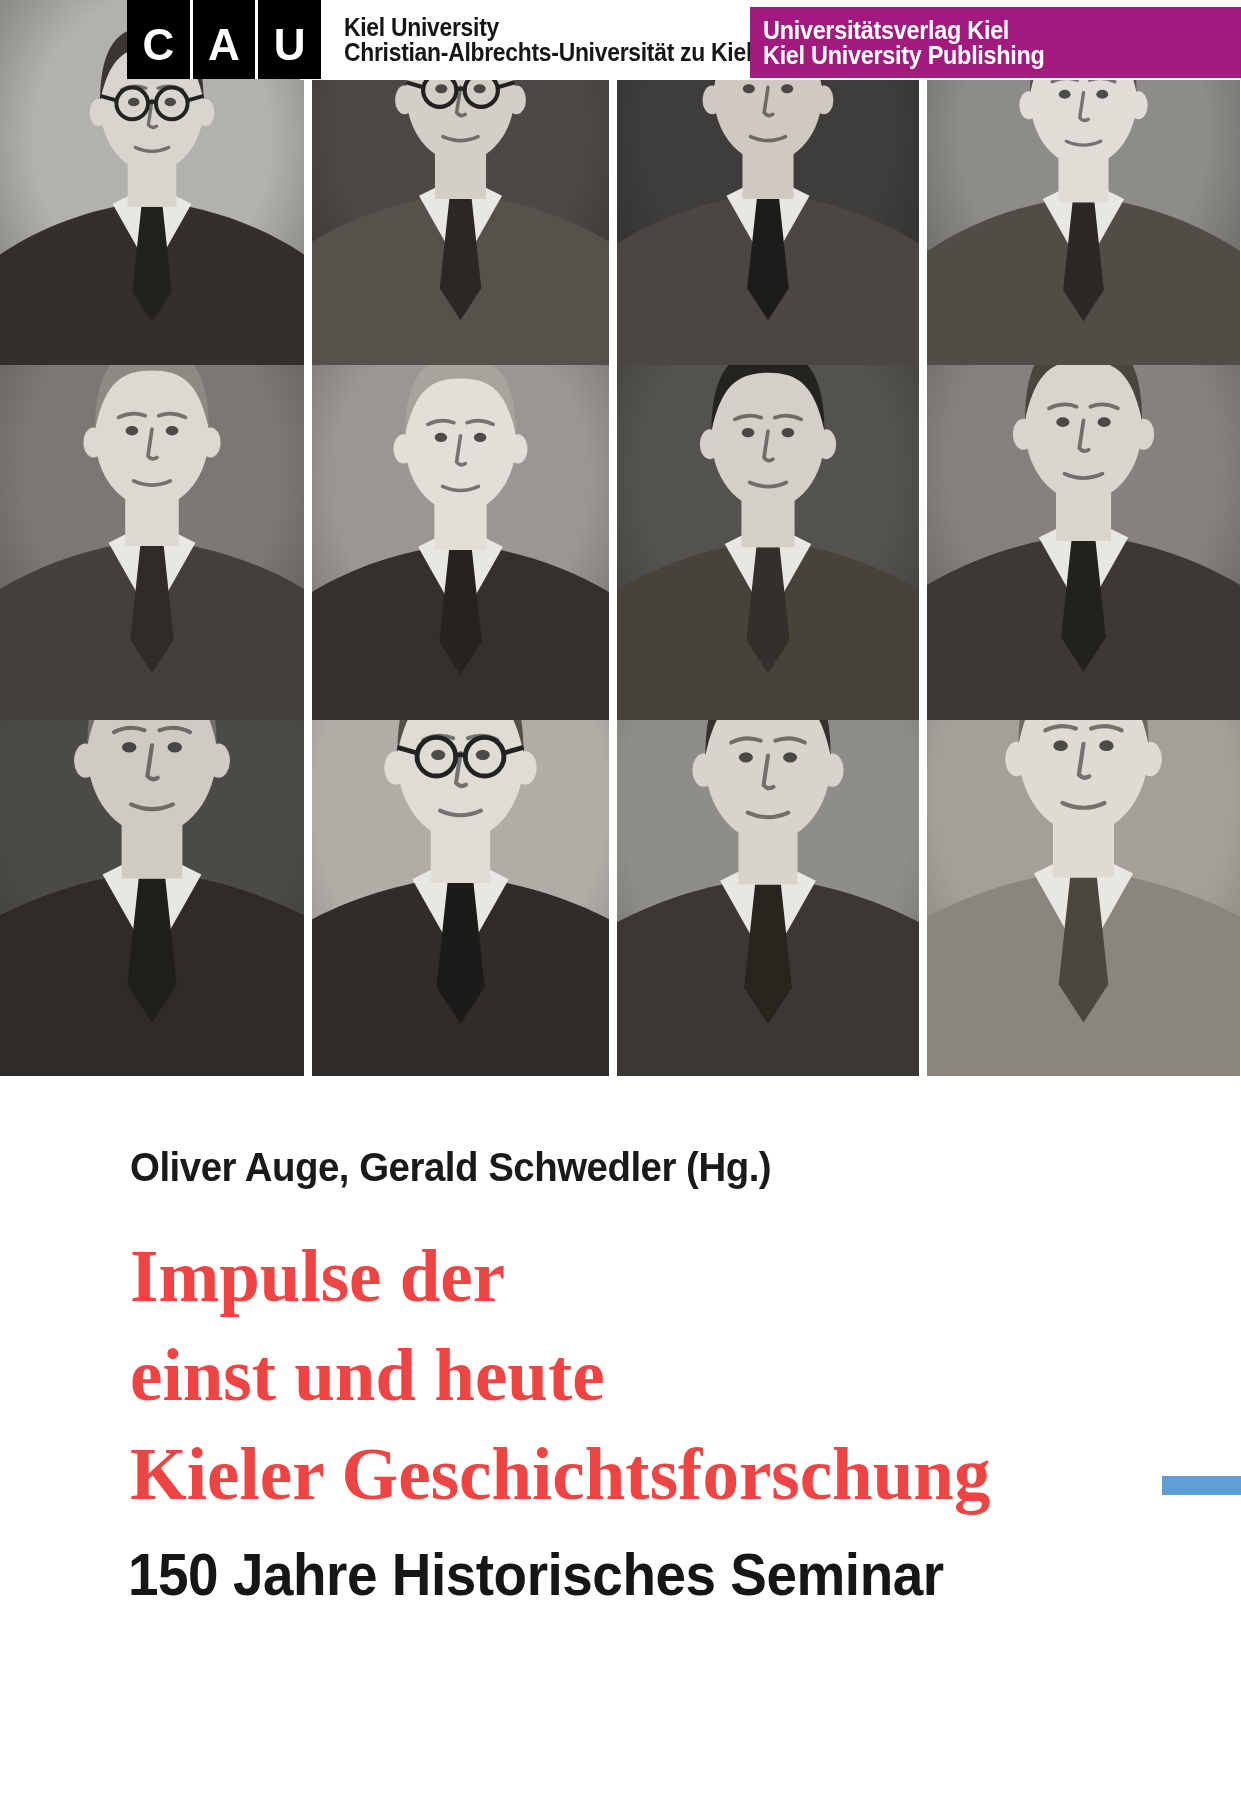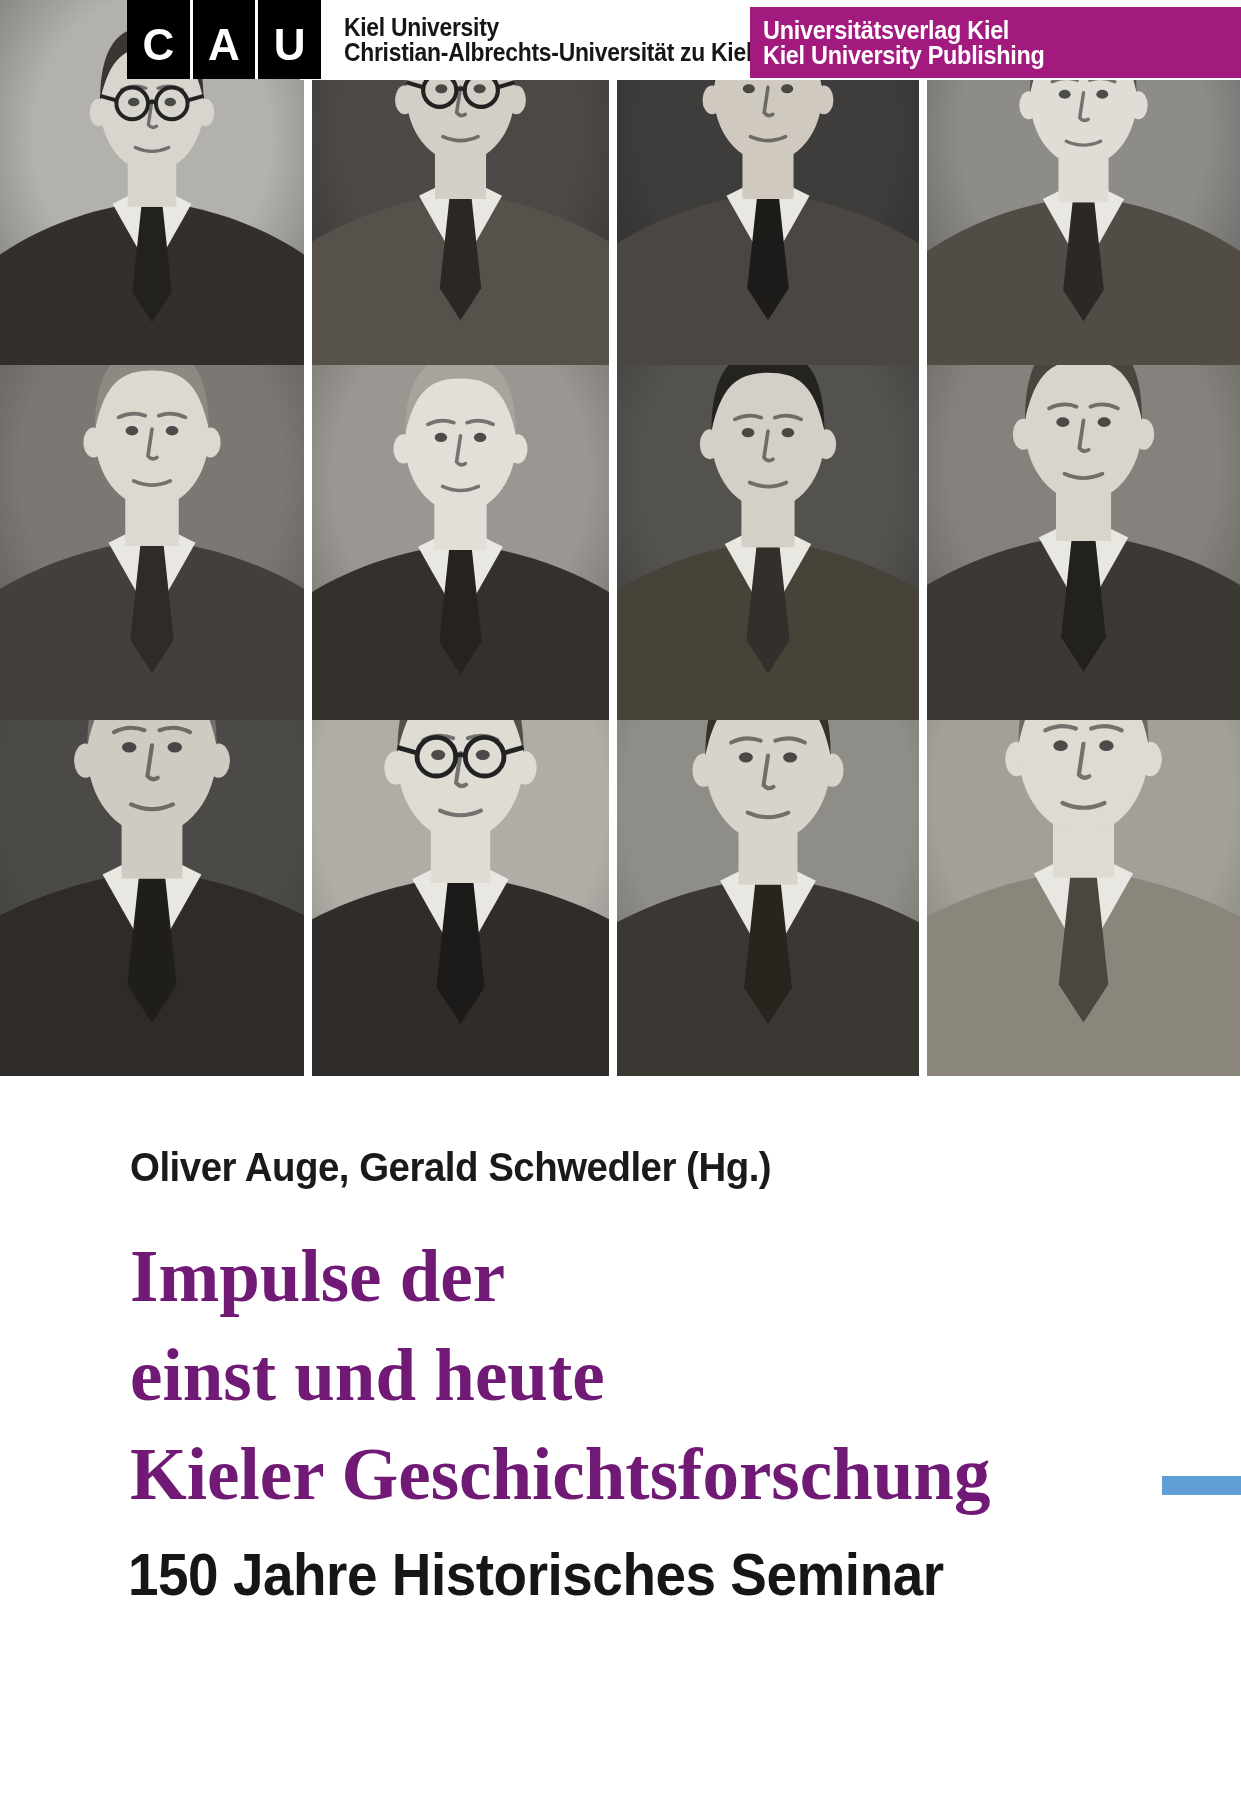--- a/index.html
+++ b/index.html
@@ -596,21 +596,21 @@
     <span>Christian-Albrechts-Universität zu Kiel</span>
   </div>
 
   <div class="publisher-band" style="background: rgb(162, 26, 126);">
     <span class="scale">Universitätsverlag Kiel</span>
     <span class="scale">Kiel University Publishing</span>
   </div>
 
   <div class="editors">Oliver Auge, Gerald Schwedler (Hg.)</div>
 
-  <h1 class="title" style="margin: 0px; color: #701a75;">
+  <h1 class="title" style="margin: 0px; color: #ef4444;">
     <span class="line">Impulse der</span>
     <span class="line">einst und heute</span>
     <span class="line">Kieler Geschichtsforschung</span>
   </h1>
 
   <div class="subtitle" style="color: rgb(22, 22, 22);">150 Jahre Historisches Seminar</div>
 
   <div class="accent-dash" style="background: rgb(95, 159, 214);"></div>
 
 </div>

